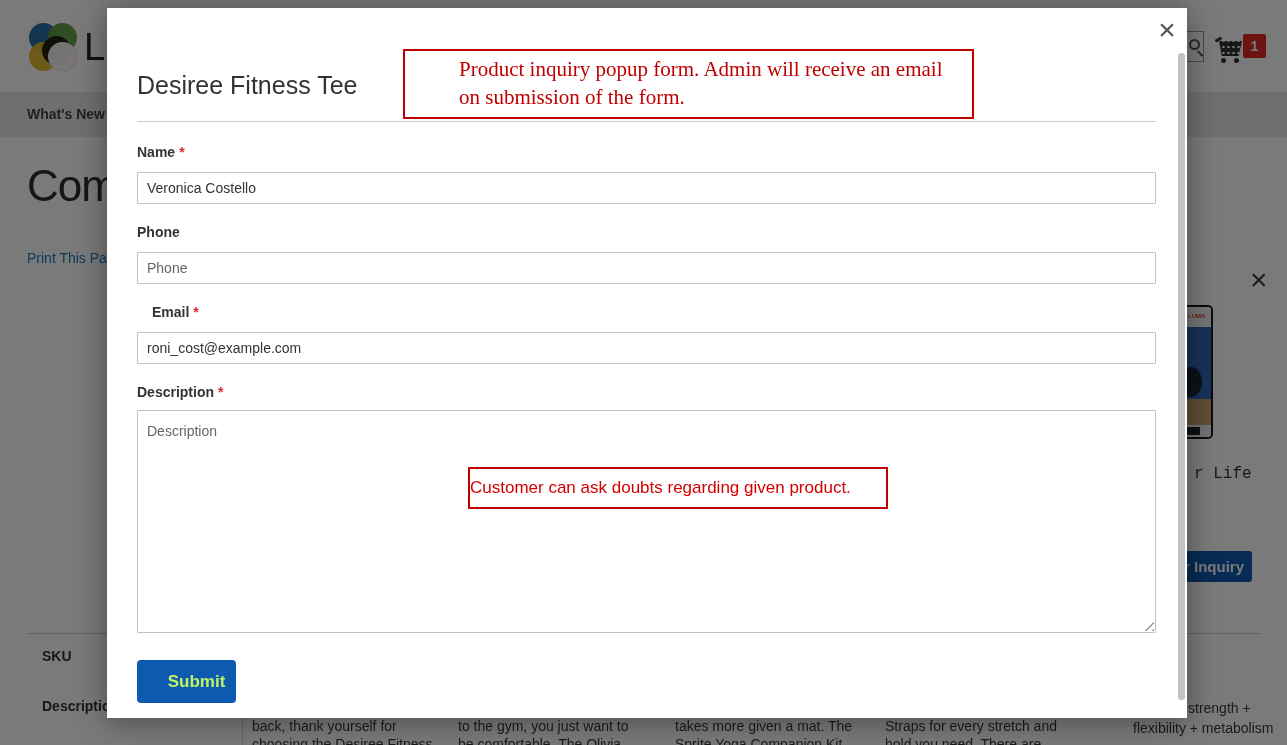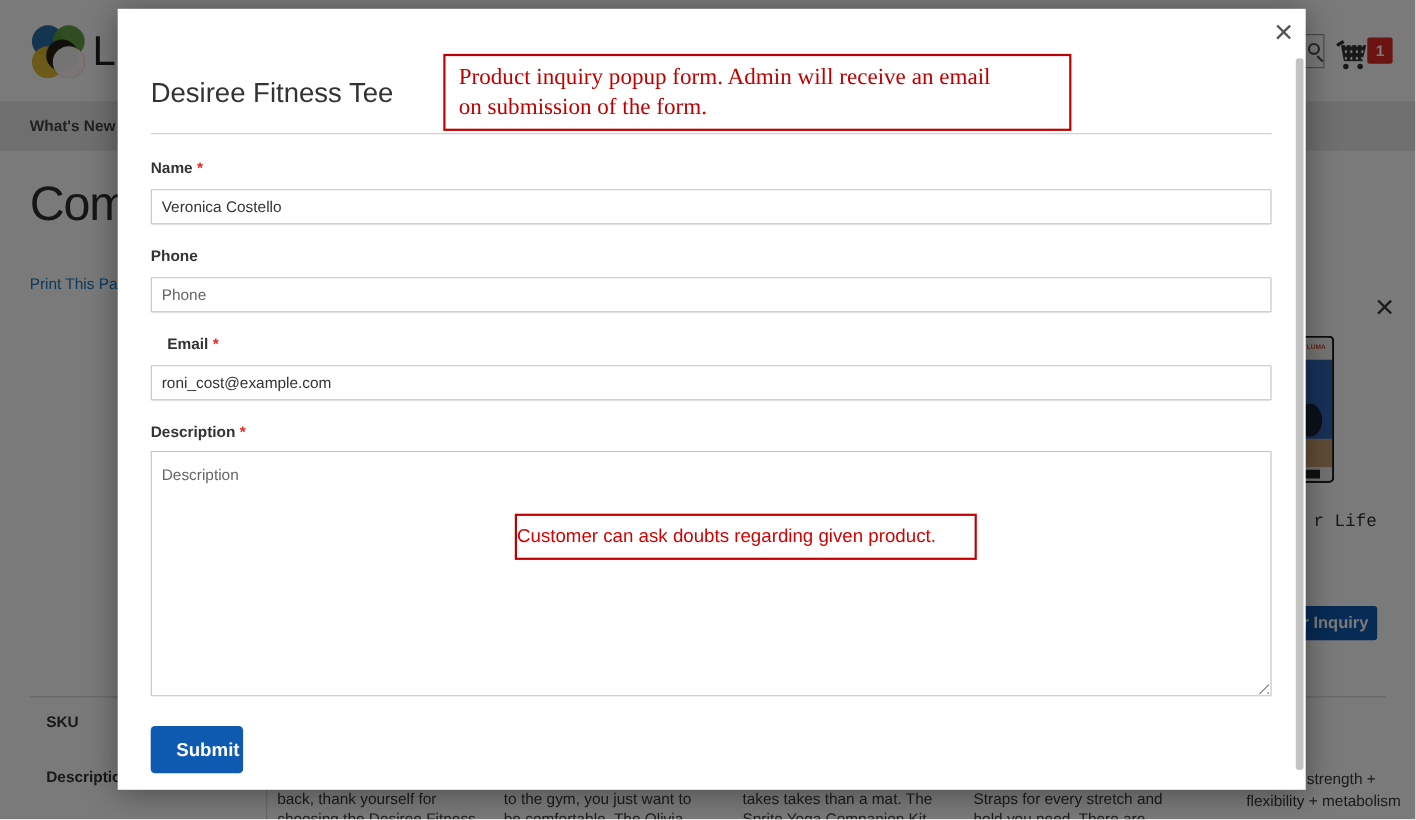--- a/index.html
+++ b/index.html
@@ -69,41 +69,41 @@
   
   .modal { position:absolute; left:107px; top:8px; width:1080px; height:710px; background:#fff;
            box-shadow:0 3px 28px rgba(0,0,0,.4); }
   .m-close { position:absolute; left:1040px; top:2px; width:40px; height:40px; font-size:30px; font-weight:300;
              color:#555; text-align:center; line-height:40px; cursor:pointer; background:none; border:none; }
   .m-title { position:absolute; left:30px; top:63px; font-size:25px; font-weight:300; color:#333; white-space:nowrap; }
   .m-hline { position:absolute; left:30px; top:113px; width:1019px; height:1px; background:#ccc; }
   .ann-top { position:absolute; left:296px; top:41px; width:571px; padding:4px 12px 6px 12px;
              border:2px solid #bf0000; color:#c00000;
              font-family:"Liberation Serif", serif; font-size:21px; line-height:28px; }
-  .ann-top span { display:block; white-space:nowrap; }
+  .ann-top span { display:block; white-space:nowrap;margin-left:42px; }
   .fld-label { position:absolute; left:30px; font-size:14px; font-weight:bold; color:#333; white-space:nowrap; }
   .req { color:#e02b27; margin-left:4px; font-weight:bold; }
   .fld-input { position:absolute; left:30px; width:1019px; height:32px; border:1px solid #c2c2c2;
                border-radius:1px; padding:0 9px; font-size:14px; color:#333; background:#fff;
                font-family:"Liberation Sans", sans-serif; }
   .fld-input::placeholder, .fld-area::placeholder { color:#666; opacity:1; }
   .lbl-name { top:136px; } .in-name { top:164px; }
   .lbl-phone { top:216px; } .in-phone { top:244px; }
   .lbl-email { top:296px;padding-left:15px; } .in-email { top:324px; }
   .lbl-desc { top:376px; }
   .fld-area { position:absolute; left:30px; top:402px; width:1019px; height:223px; border:1px solid #c2c2c2;
               border-radius:1px; padding:12px 9px; font-size:14px; color:#333; resize:none;
               font-family:"Liberation Sans", sans-serif; background:#fff; }
   .resize-h { position:absolute; left:1035px; top:611px; width:12px; height:12px;
               background:repeating-linear-gradient(135deg,#999 0,#999 1.5px,transparent 1.5px,transparent 5px);
               clip-path:polygon(100% 0,100% 100%,0 100%); }
   .ann-area { position:absolute; left:361px; top:459px; width:420px; height:42px; border:2px solid #c00000;
               color:#d40000; font-size:17px; line-height:38px; text-align:left; white-space:nowrap; }
-  .submit-btn { position:absolute; left:30px; top:652px; width:84px; height:43px; background:#0e5ab0;
-                border:none; border-radius:4px; color:#ffffff; font-weight:bold; font-size:17px;
+  .submit-btn { position:absolute; left:30px; top:652px; width:99px; height:43px; background:#0e5ab0;
+                border:none; border-radius:4px; color:#bef264; font-weight:bold; font-size:17px;
                 font-family:"Liberation Sans", sans-serif; cursor:pointer;padding-left:20px; }
   .m-scroll { position:absolute; left:1071px; top:45px; width:7px; height:647px; background:#c2c2c2; border-radius:3px; }
 </style>
 </head>
 <body>
 
 <div class="screen">
 
   <div class="page">
 
@@ -143,21 +143,21 @@
 
     <div class="cmp-cell cmp-c0">
       <span>back, thank yourself for</span>
       <span>choosing the Desiree Fitness</span>
     </div>
     <div class="cmp-cell cmp-c1">
       <span>to the gym, you just want to</span>
       <span>be comfortable. The Olivia</span>
     </div>
     <div class="cmp-cell cmp-c2">
-      <span>takes takes than a mat. The</span>
+      <span>takes more given a mat. The</span>
       <span>Sprite Yoga Companion Kit</span>
     </div>
     <div class="cmp-cell cmp-c3">
       <span>Straps for every stretch and</span>
       <span>hold you need. There are</span>
     </div>
     <span class="frag1">strength +</span>
     <span class="frag2">flexibility + metabolism</span>
 
     <div class="side-close">×</div>

